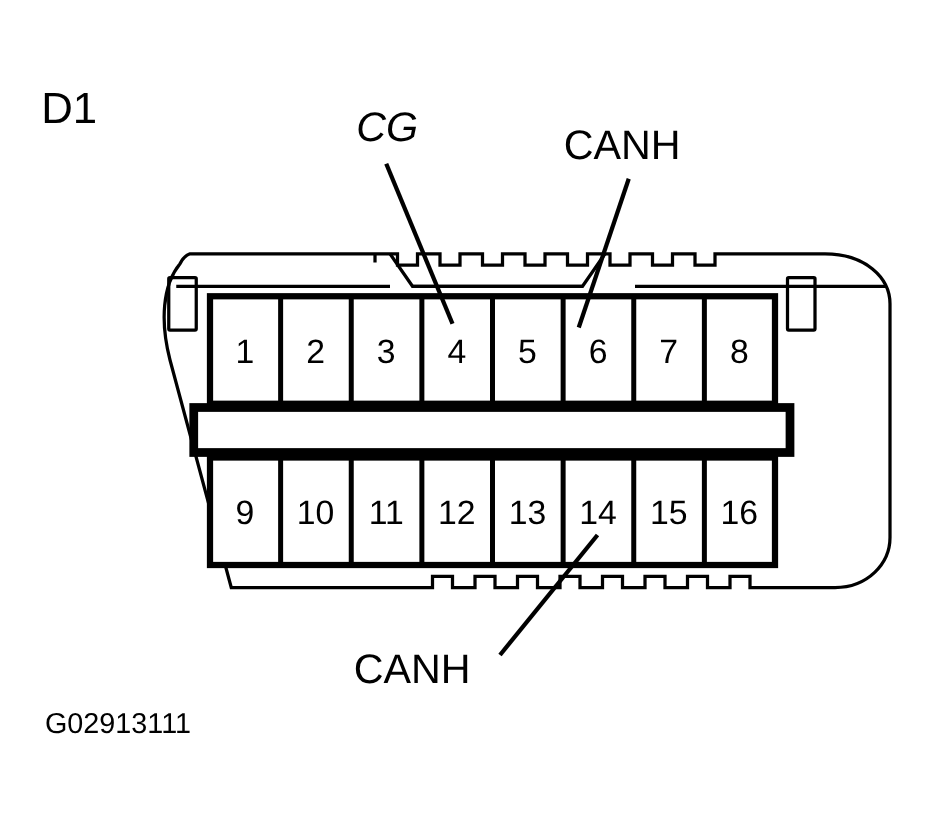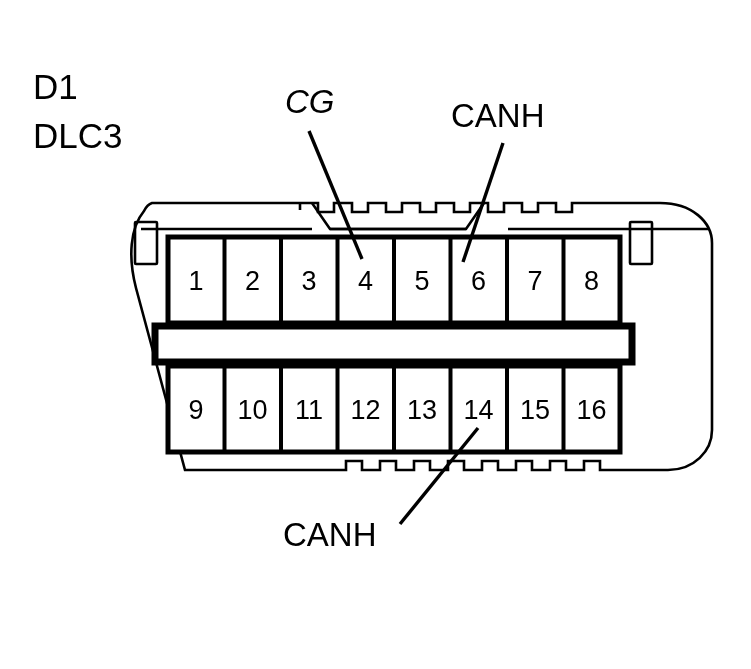--- a/index.html
+++ b/index.html
@@ -63,26 +63,26 @@
     fill: #000000;
     text-anchor: middle;
   }
 </style>
 </head>
 <body>
 
 <div id="canvas">
 
   <div class="txt" id="label-d1">D1</div>
-  <div class="txt" id="label-dlc3">DLC3</div>
 
   <div class="txt" id="label-cg">CG</div>
   <div class="txt" id="label-canh">CANH</div>
   <div class="txt" id="label-canl">CANH</div>
 
+  <div class="txt" id="label-figid">G02913111</div>
 
   <svg id="diagram-svg" width="751" height="669" viewBox="0 0 751 669">
 
     <g fill="none" stroke="#000000" stroke-width="2.6" stroke-linejoin="miter">
       <path d="
         M 152,203
         L 300,203
         L 300,210 L 300,203
         L 318,203 L 318,212 L 334,212 L 334,203
         L 352,203 L 352,212 L 368,212 L 368,203

